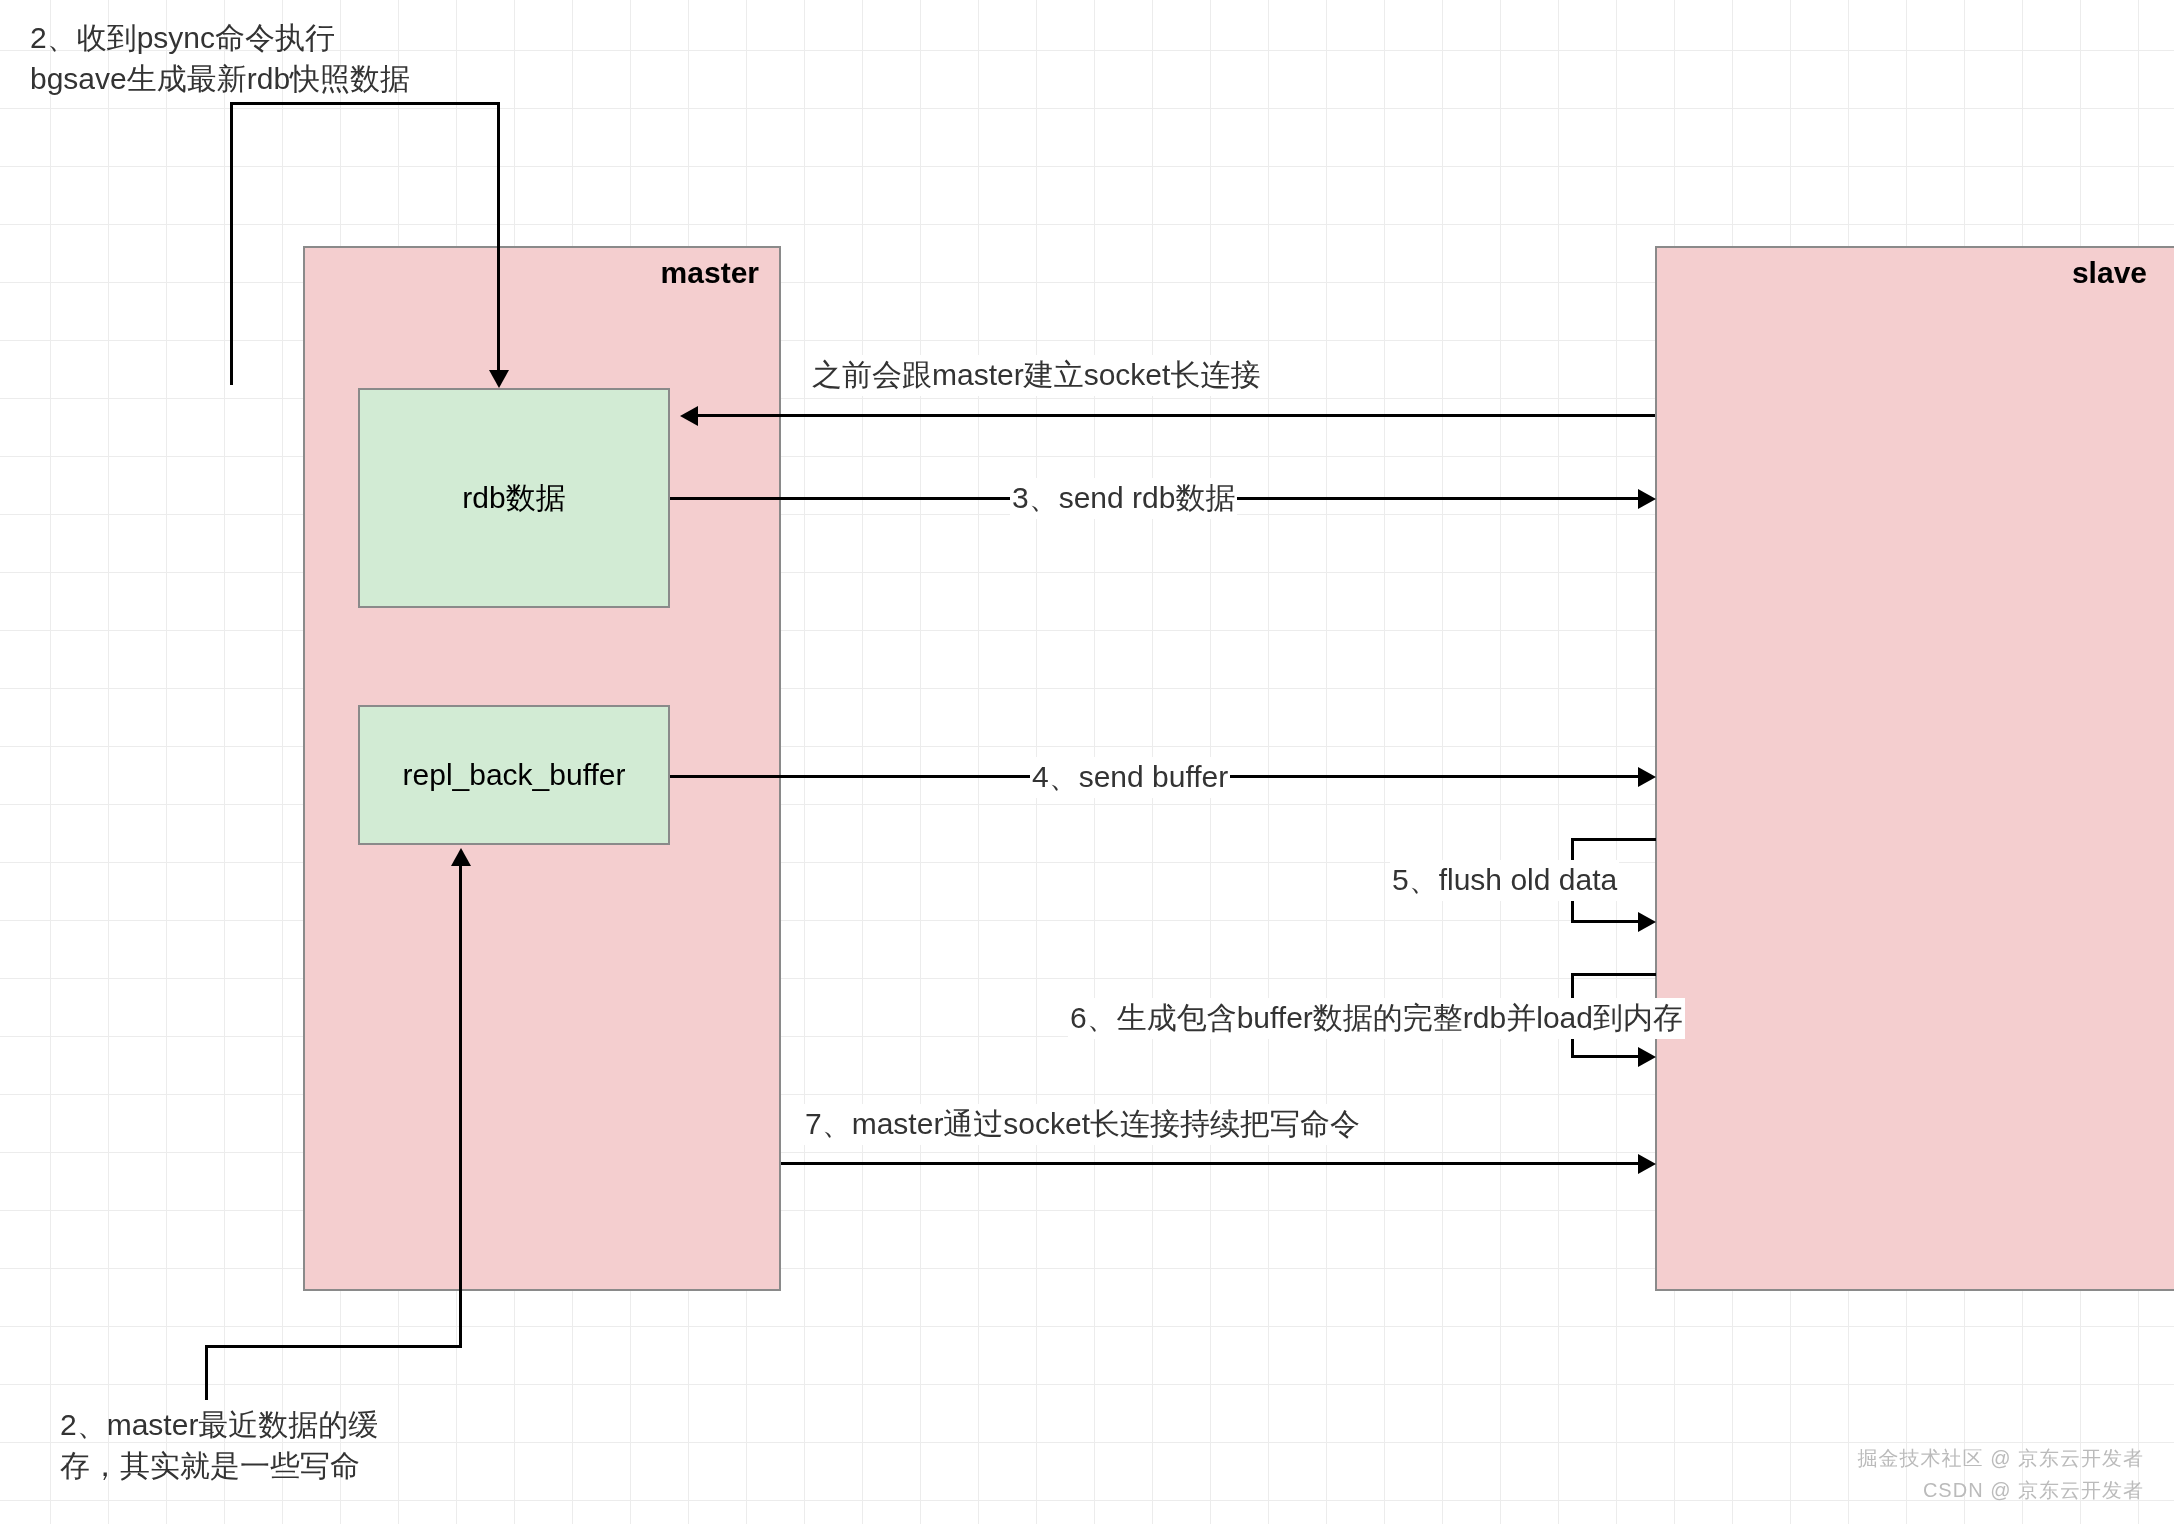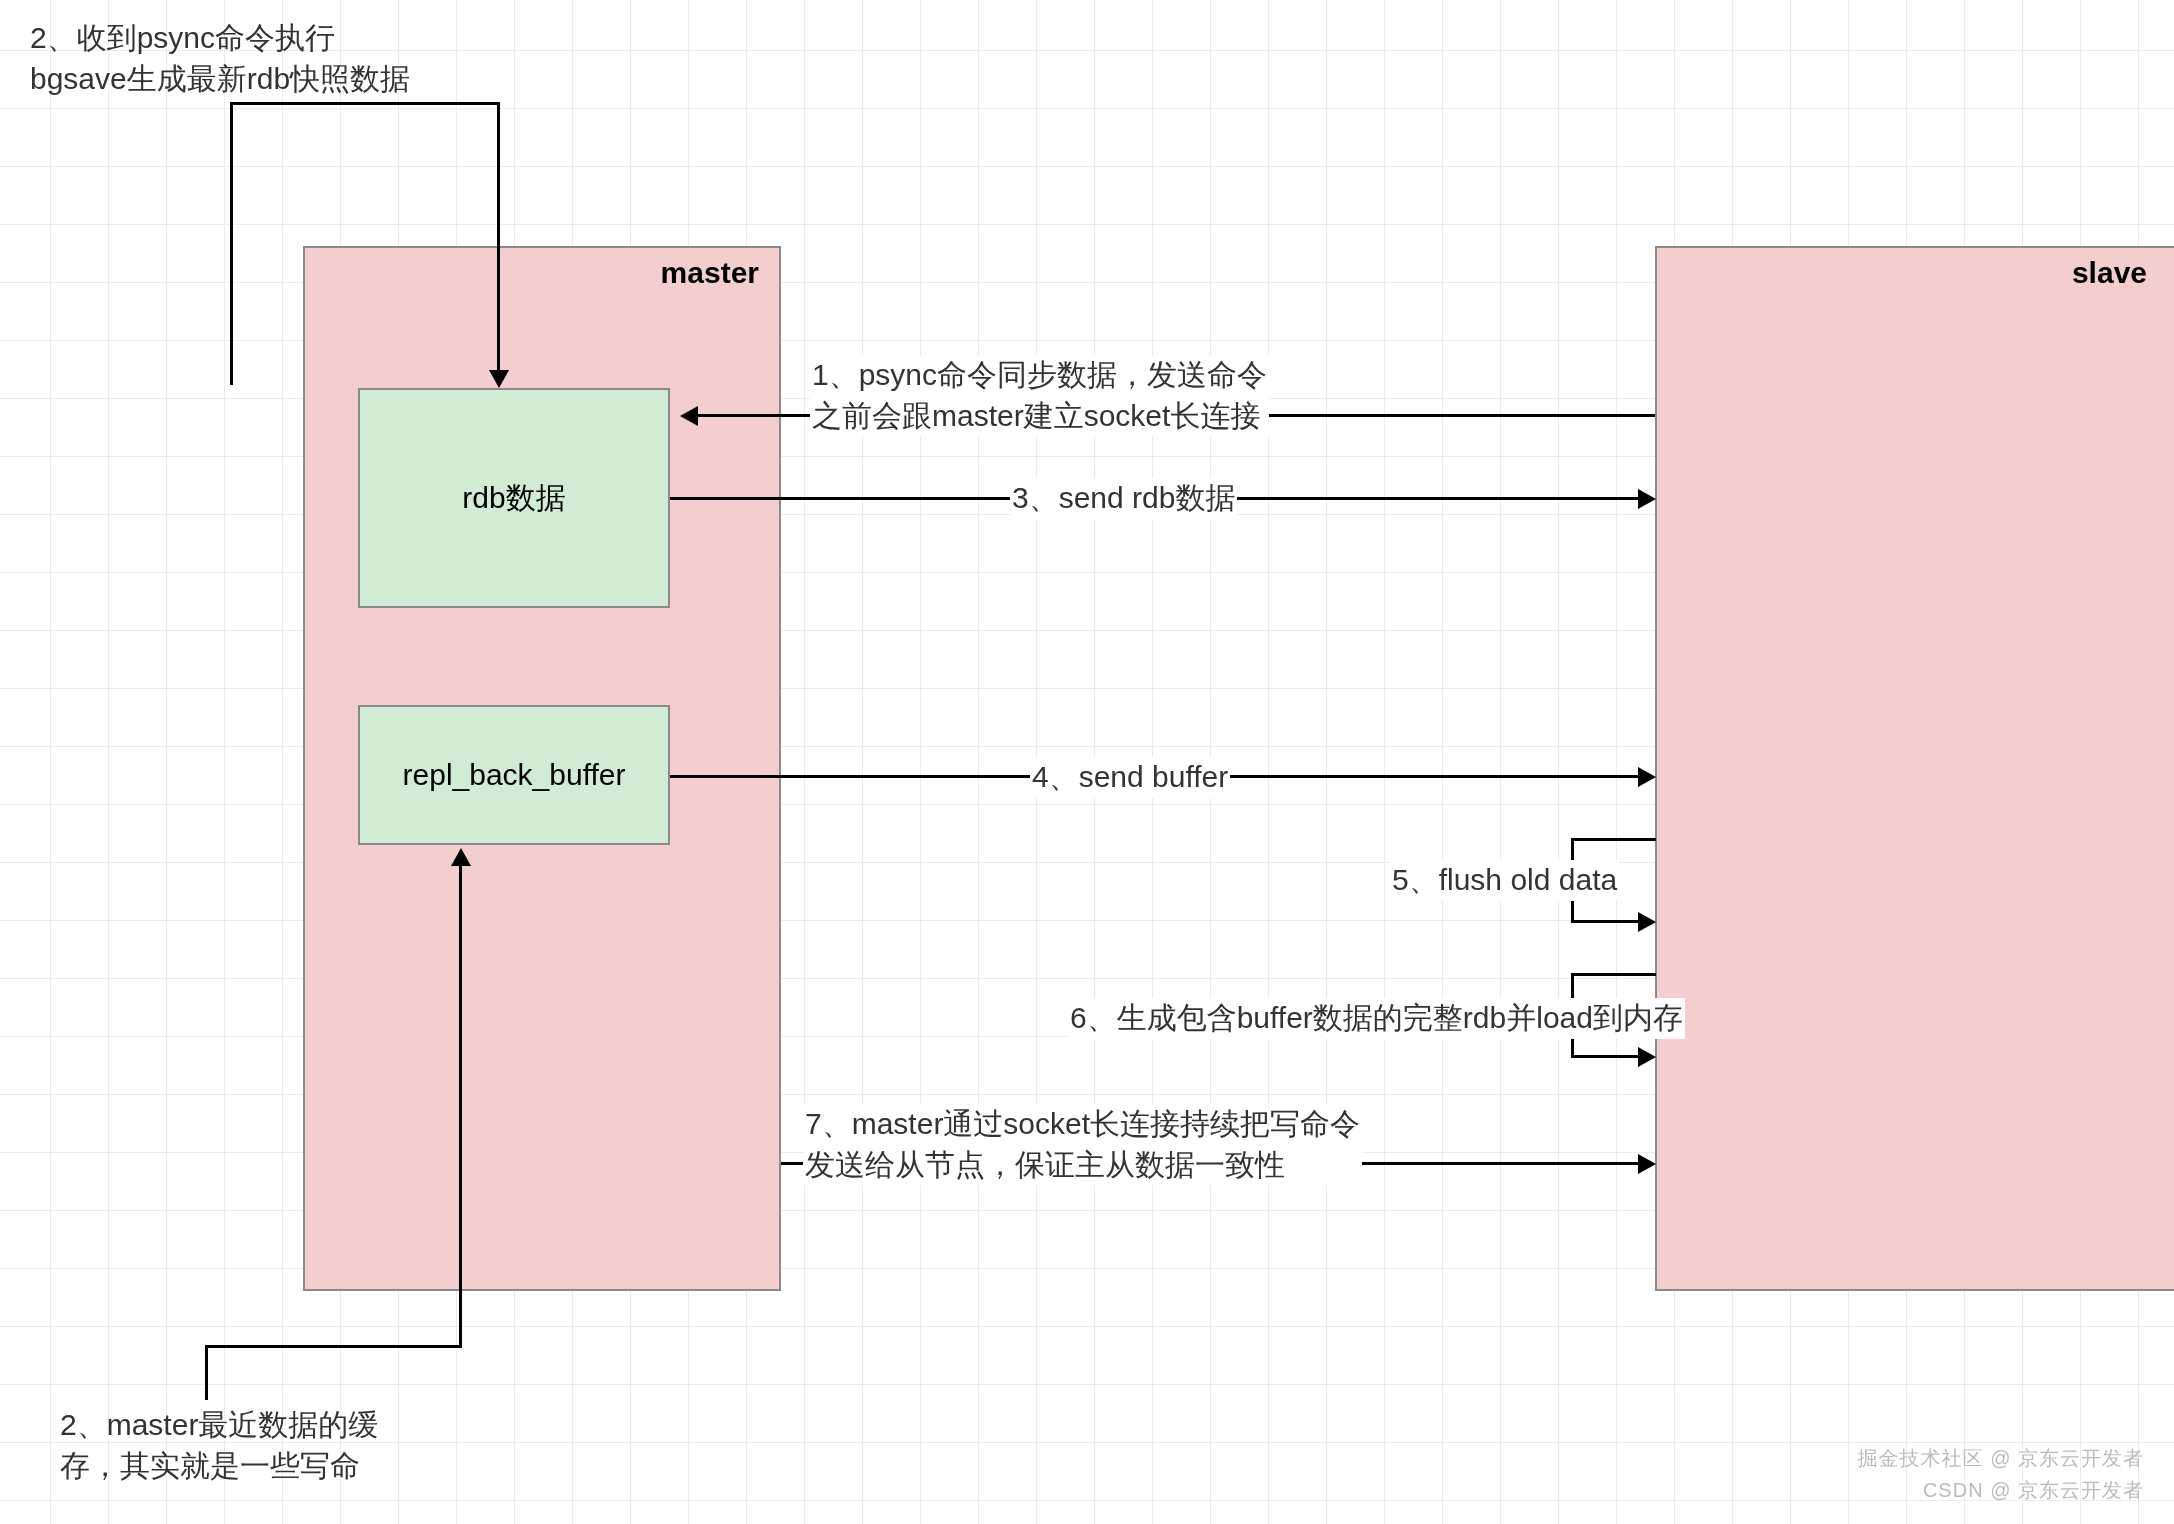--- a/index.html
+++ b/index.html
@@ -112,21 +112,20 @@
 </div>
 
 <div class="arrow-line" style="left:230px; top:105px; width:3px; height:280px;"></div>
 <div class="arrow-line" style="left:230px; top:102px; width:270px; height:3px;"></div>
 <div class="arrow-line" style="left:497px; top:102px; width:3px; height:270px;"></div>
 <div class="arrow-head down" style="left:489px; top:370px;"></div>
 
 <div class="arrow-line" style="left:698px; top:414px; width:957px; height:3px;"></div>
 <div class="arrow-head left" style="left:680px; top:406px;"></div>
 <div class="label multi" style="left:810px; top:355px;">
-  <div>1、psync命令同步数据，发送命令</div>
   <div>之前会跟master建立socket长连接</div>
 </div>
 
 <div class="arrow-line" style="left:670px; top:497px; width:970px; height:3px;"></div>
 <div class="arrow-head right" style="left:1638px; top:489px;"></div>
 <div class="label" style="left:1010px; top:478px;">3、send rdb数据</div>
 
 <div class="arrow-line" style="left:670px; top:775px; width:970px; height:3px;"></div>
 <div class="arrow-head right" style="left:1638px; top:767px;"></div>
 <div class="label" style="left:1030px; top:757px;">4、send buffer</div>
@@ -140,21 +139,20 @@
 <div class="arrow-line" style="left:1571px; top:973px; width:85px; height:3px;"></div>
 <div class="arrow-line" style="left:1571px; top:973px; width:3px; height:85px;"></div>
 <div class="arrow-line" style="left:1571px; top:1055px; width:70px; height:3px;"></div>
 <div class="arrow-head right" style="left:1638px; top:1047px;"></div>
 <div class="label" style="left:1068px; top:998px;">6、生成包含buffer数据的完整rdb并load到内存</div>
 
 <div class="arrow-line" style="left:781px; top:1162px; width:860px; height:3px;"></div>
 <div class="arrow-head right" style="left:1638px; top:1154px;"></div>
 <div class="label multi" style="left:803px; top:1104px;">
   <div>7、master通过socket长连接持续把写命令</div>
-  <div>发送给从节点，保证主从数据一致性</div>
 </div>
 
 <div class="label multi" style="left:58px; top:1405px; background:transparent;">
   <div>2、master最近数据的缓</div>
   <div>存，其实就是一些写命</div>
 </div>
 
 <div class="arrow-line" style="left:205px; top:1345px; width:3px; height:55px;"></div>
 <div class="arrow-line" style="left:205px; top:1345px; width:257px; height:3px;"></div>
 <div class="arrow-line" style="left:459px; top:862px; width:3px; height:485px;"></div>

